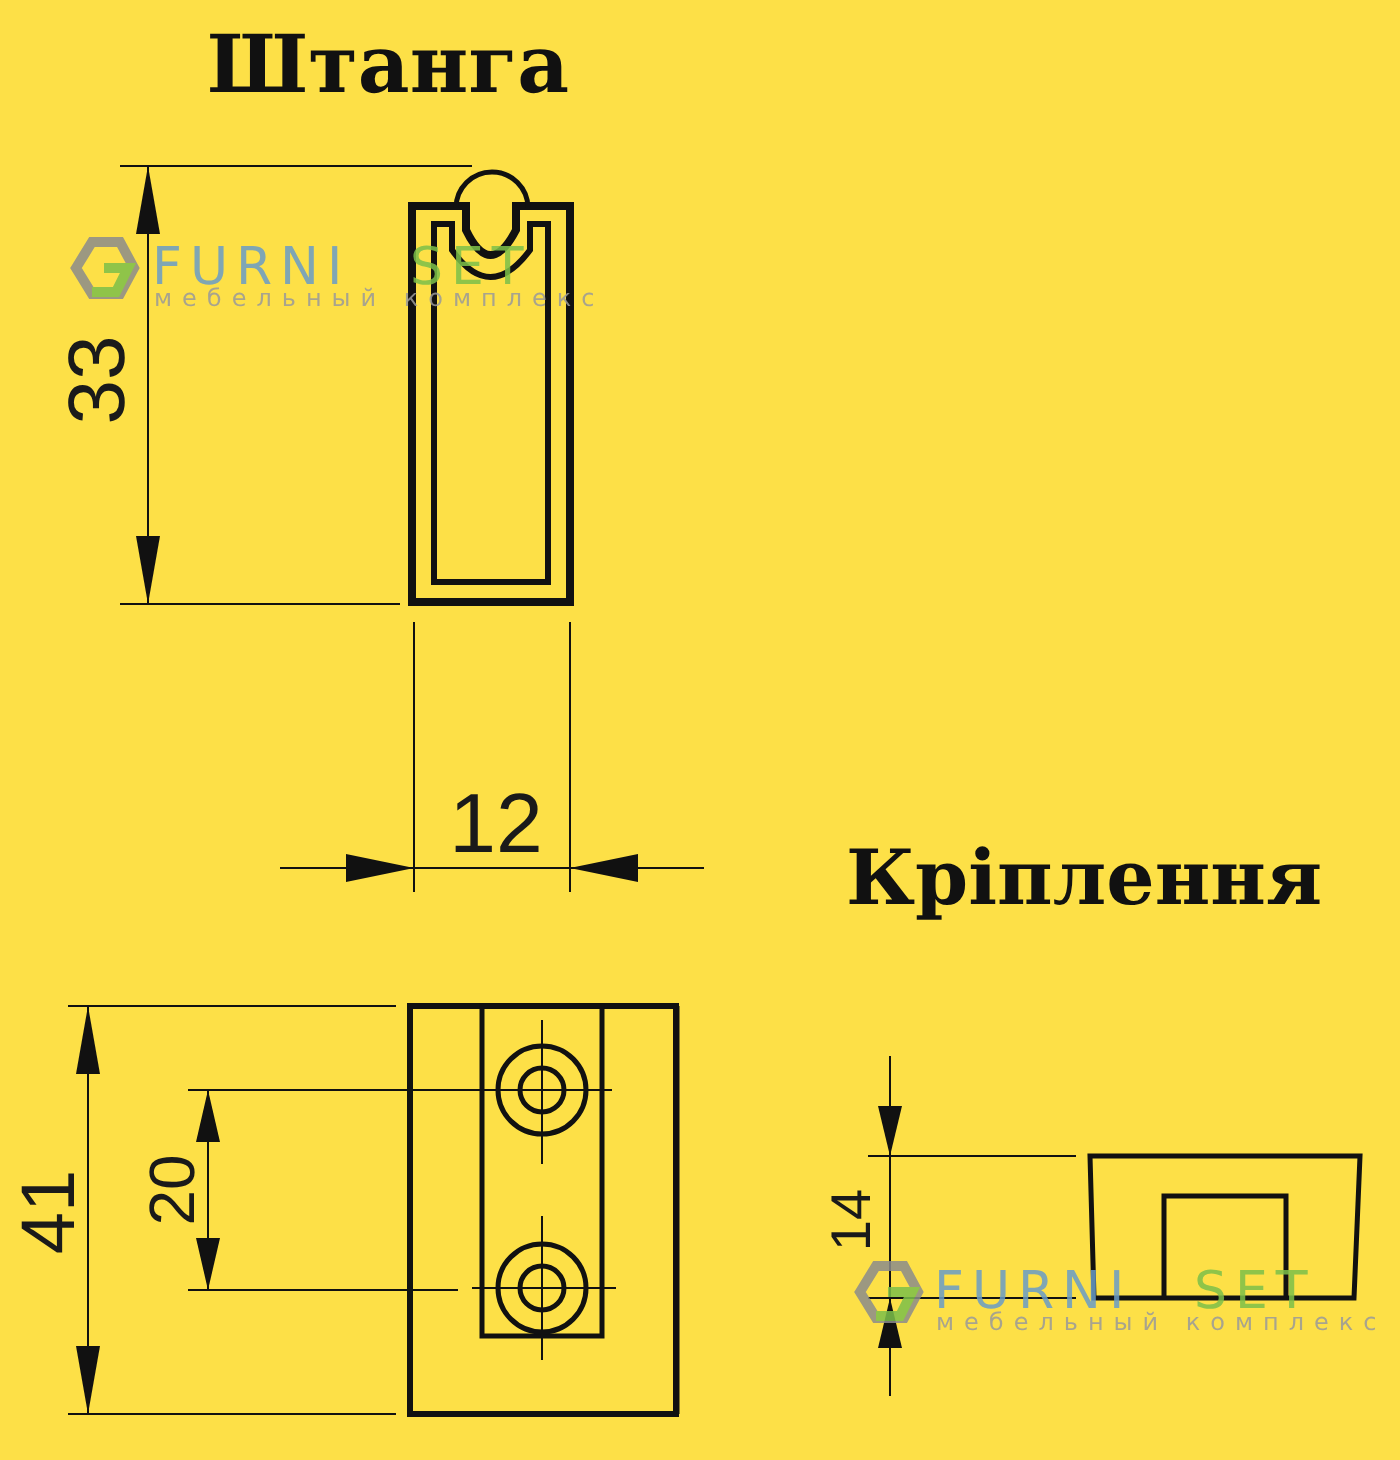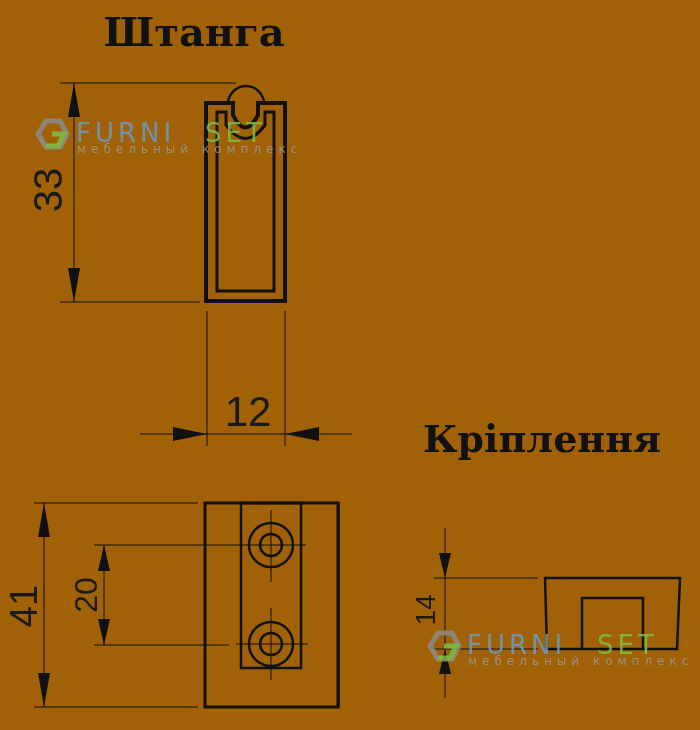--- a/index.html
+++ b/index.html
@@ -1,16 +1,16 @@
 <!DOCTYPE html>
 <html><head>
 <meta charset="utf-8">
 <style>
   html,body{margin:0;padding:0;background:#ebebeb;}
-  #stage{position:relative;width:700px;height:730px;background:#a16207;overflow:hidden;}
+  #stage{position:relative;width:700px;height:730px;background:#fde047;overflow:hidden;}
   svg{position:absolute;left:0;top:0;}
   .title{font-family:"DejaVu Serif","Liberation Serif",serif;font-weight:bold;fill:#111;}
   .dim{font-family:"Liberation Sans","DejaVu Sans",sans-serif;fill:#1a1a1a;}
   .logo-main{font-family:"DejaVu Sans","Liberation Sans",sans-serif;font-size:26px;letter-spacing:4px;}
   .logo-sub{font-family:"DejaVu Sans","Liberation Sans",sans-serif;font-size:12px;letter-spacing:5px;fill:#9a9a9a;}
 </style>
 </head>
 <body>
 
 <div id="stage">

